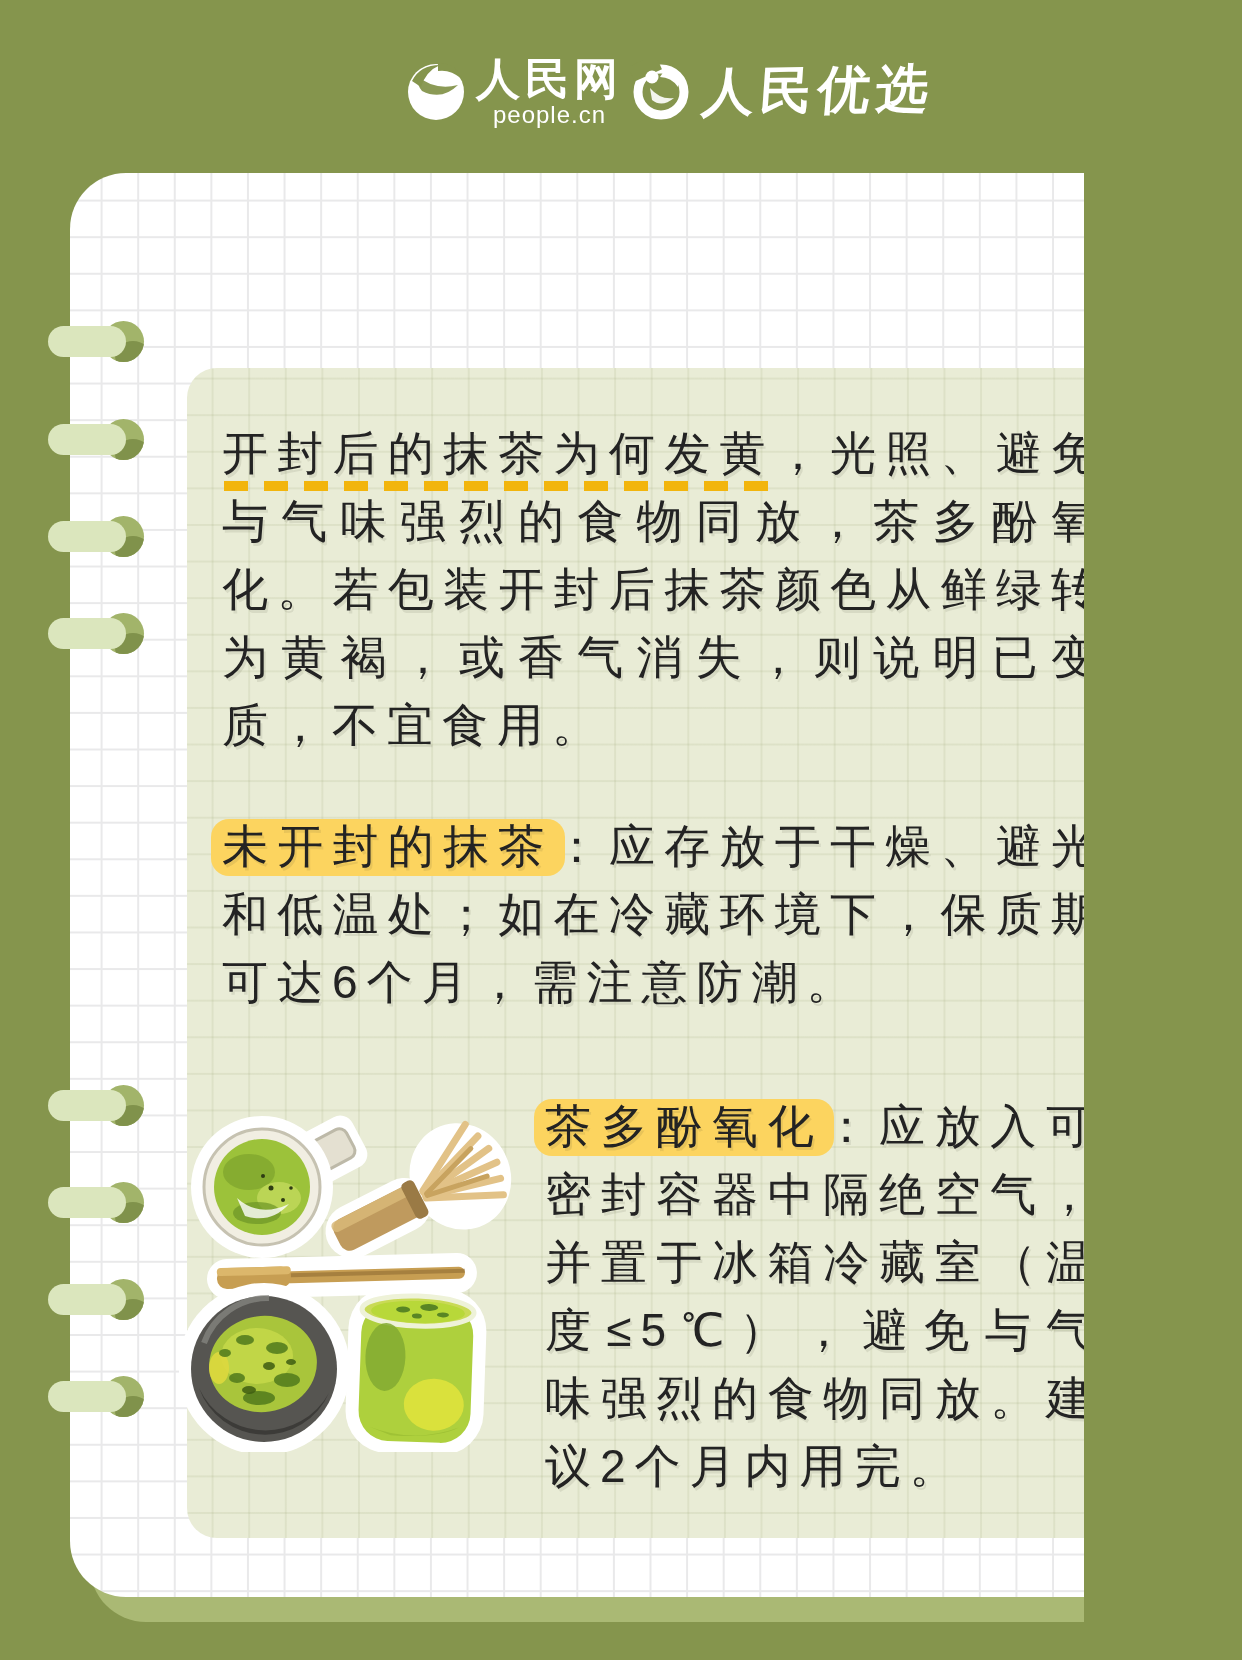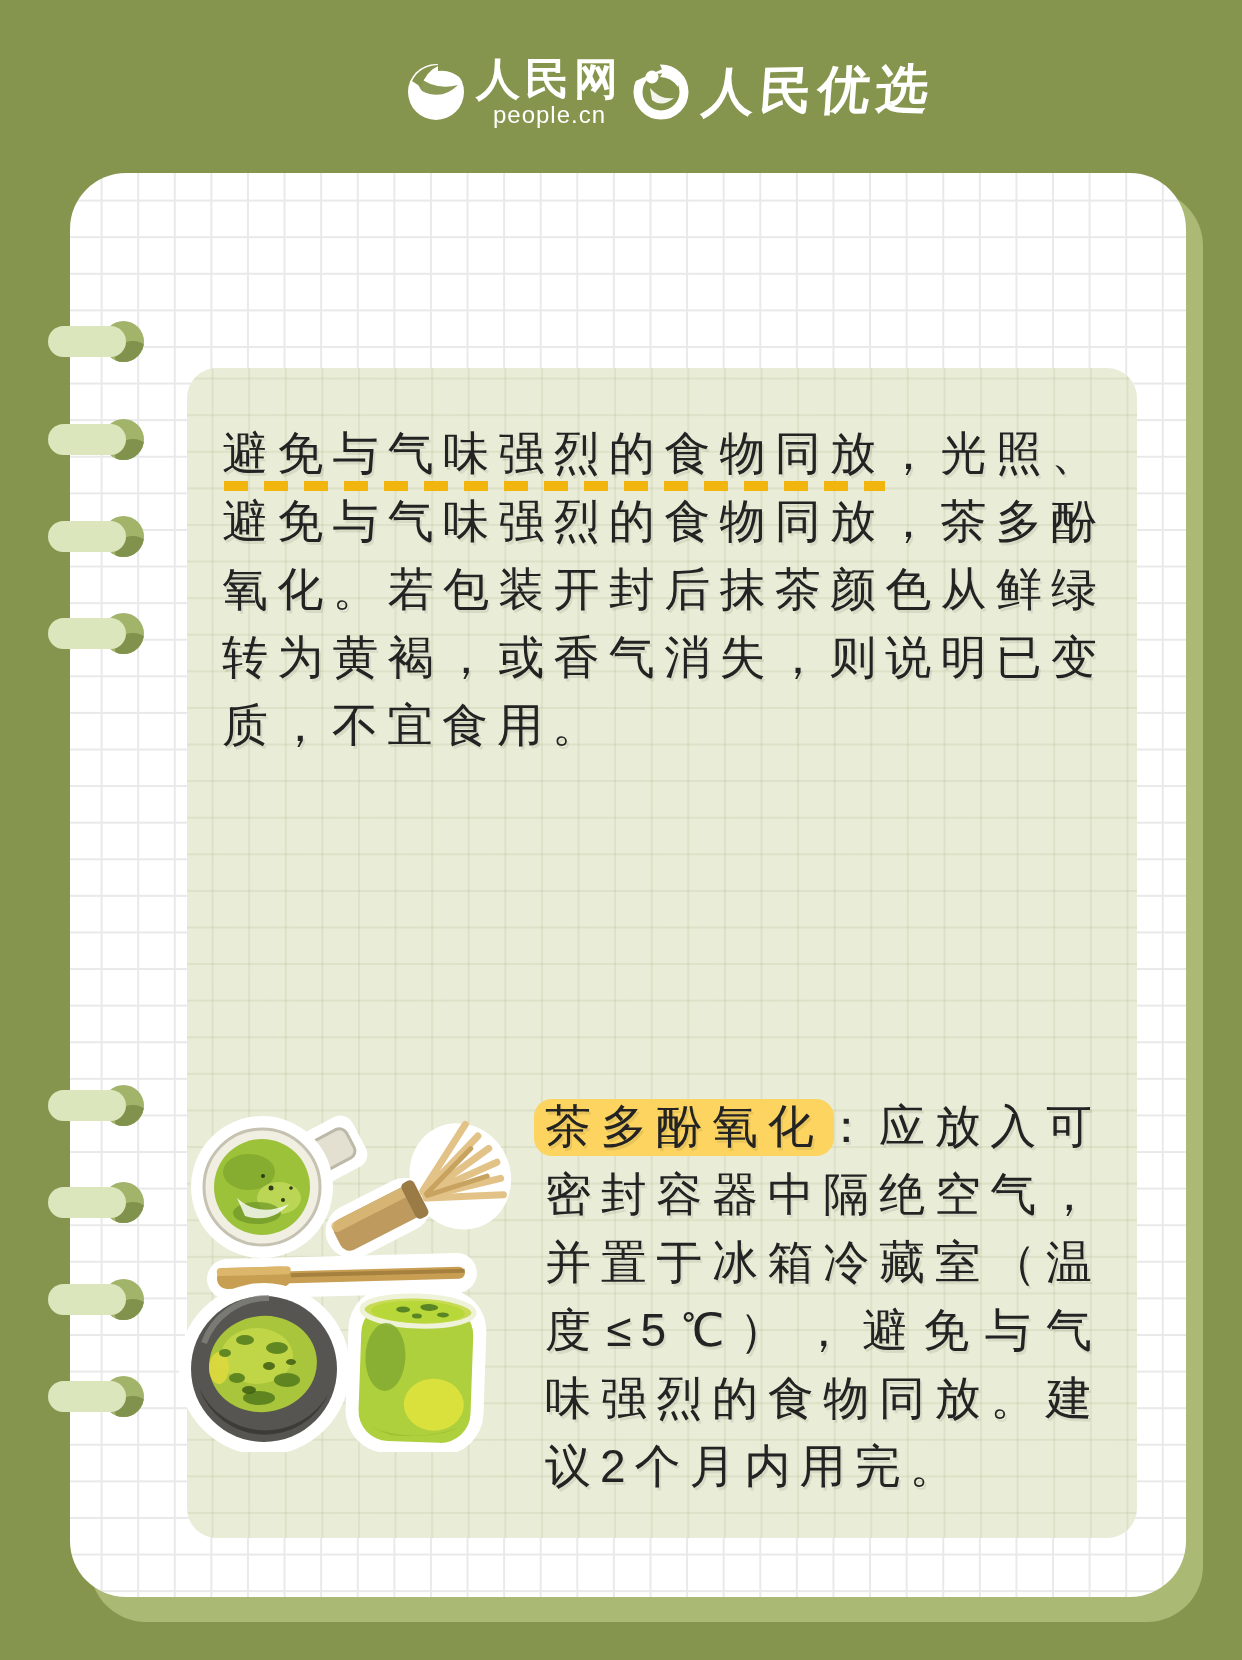--- a/index.html
+++ b/index.html
@@ -1,16 +1,16 @@
 <!DOCTYPE html>
 <html><head>
 <meta charset="utf-8">
 <style>
   html,body{margin:0;padding:0;background:#85954d;}
-  .page{position:relative;width:1242px;height:1660px;background:#85954d;overflow:hidden;
+  .page{position:relative;width:1084px;height:1660px;background:#85954d;overflow:hidden;
         font-family:"Liberation Sans",sans-serif;}
 
   
   .logo{position:absolute;display:flex;align-items:center;color:#fff;}
   .logo-people{left:404px;top:56px;}
   .logo-people .icon{width:64px;height:64px;}
   .logo-text-col{margin-left:8px;display:flex;flex-direction:column;align-items:center;}
   .logo-cn{font-size:44px;font-weight:bold;letter-spacing:5px;line-height:46px;}
   .logo-sub{font-size:24px;letter-spacing:1px;line-height:22px;margin-top:2px;}
   .logo-youxuan{left:630px;top:56px;}
@@ -89,22 +89,23 @@
       <div class="logo-cn-big">人民优选</div>
     </div>
   </header>
 
   <div class="page2"></div>
 
   <div class="card">
 
     <div class="content-box">
 
-      <p class="para para1"><span class="dashed">避免与气味强烈的食物同放</span><span>，光照、避免与气味强烈的食物同放，茶多酚氧化。若包装开封后抹茶颜色从鲜绿转为黄褐，或香气消失，则说明已变质，不宜食用。</span></p>
-
+      <p class="para para1"><span class="dashed">开封后的抹茶为何发黄</span><span>，光照、避免与气味强烈的食物同放，茶多酚氧化。若包装开封后抹茶颜色从鲜绿转为黄褐，或香气消失，则说明已变质，不宜食用。</span></p>
+
+      <p class="para para2"><span class="hl">未开封的抹茶</span><span>：应存放于干燥、避光和低温处；如在冷藏环境下，保质期可达6个月，需注意防潮。</span></p>
 
       <p class="para para3"><span class="hl">茶多酚氧化</span><span>：应放入可密封容器中隔绝空气，并置于冰箱冷藏室（温度≤5℃），避免与气味强烈的食物同放。建议2个月内用完。</span></p>
 
       <svg class="illus" viewBox="0 0 334 404">
 
         <g>
           <g transform="translate(83,139) rotate(-28)">
             <rect x="44" y="-28" width="66" height="56" rx="14" fill="#fff"></rect>
             <rect x="50" y="-16" width="50" height="32" rx="8" fill="#e4e0d1" stroke="#bdb9a8" stroke-width="3"></rect>
           </g>

